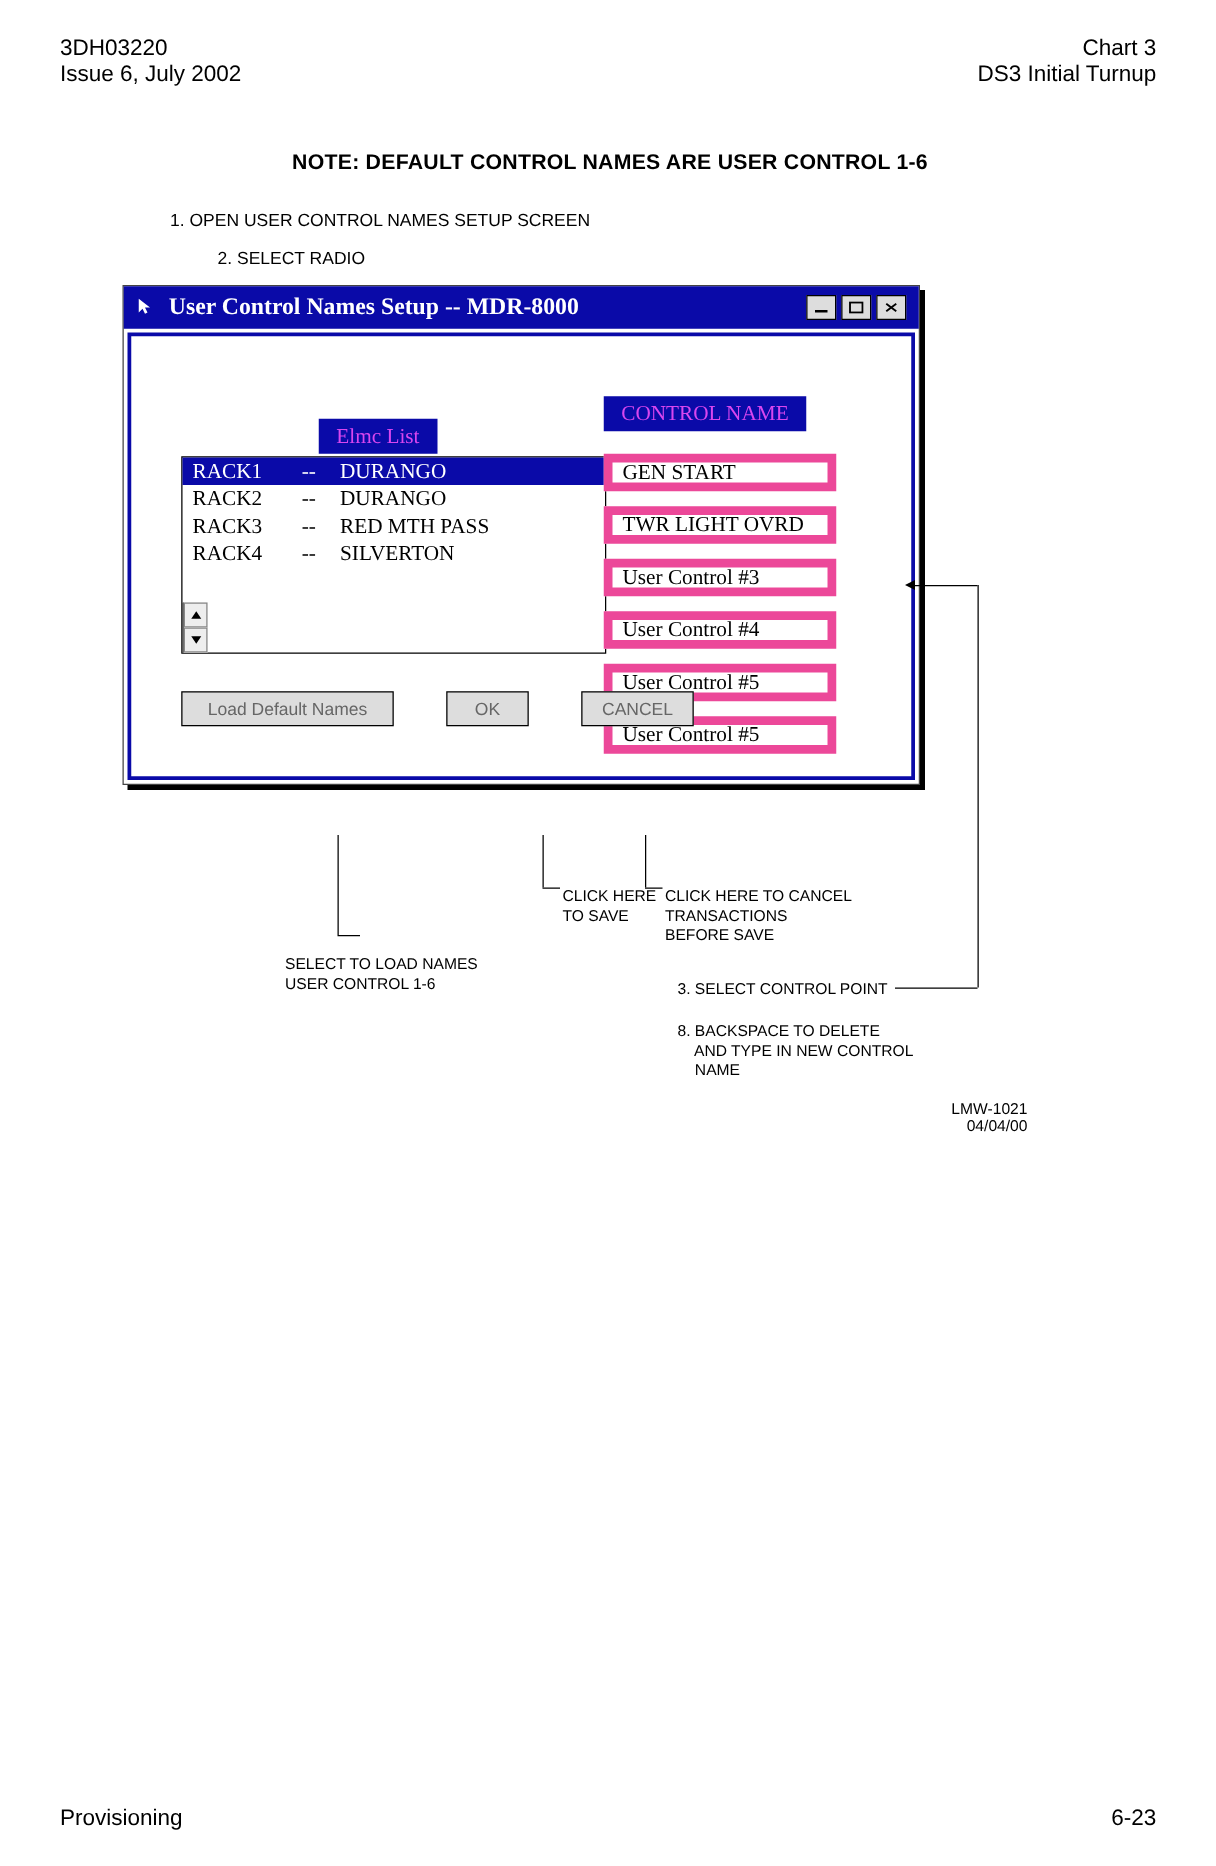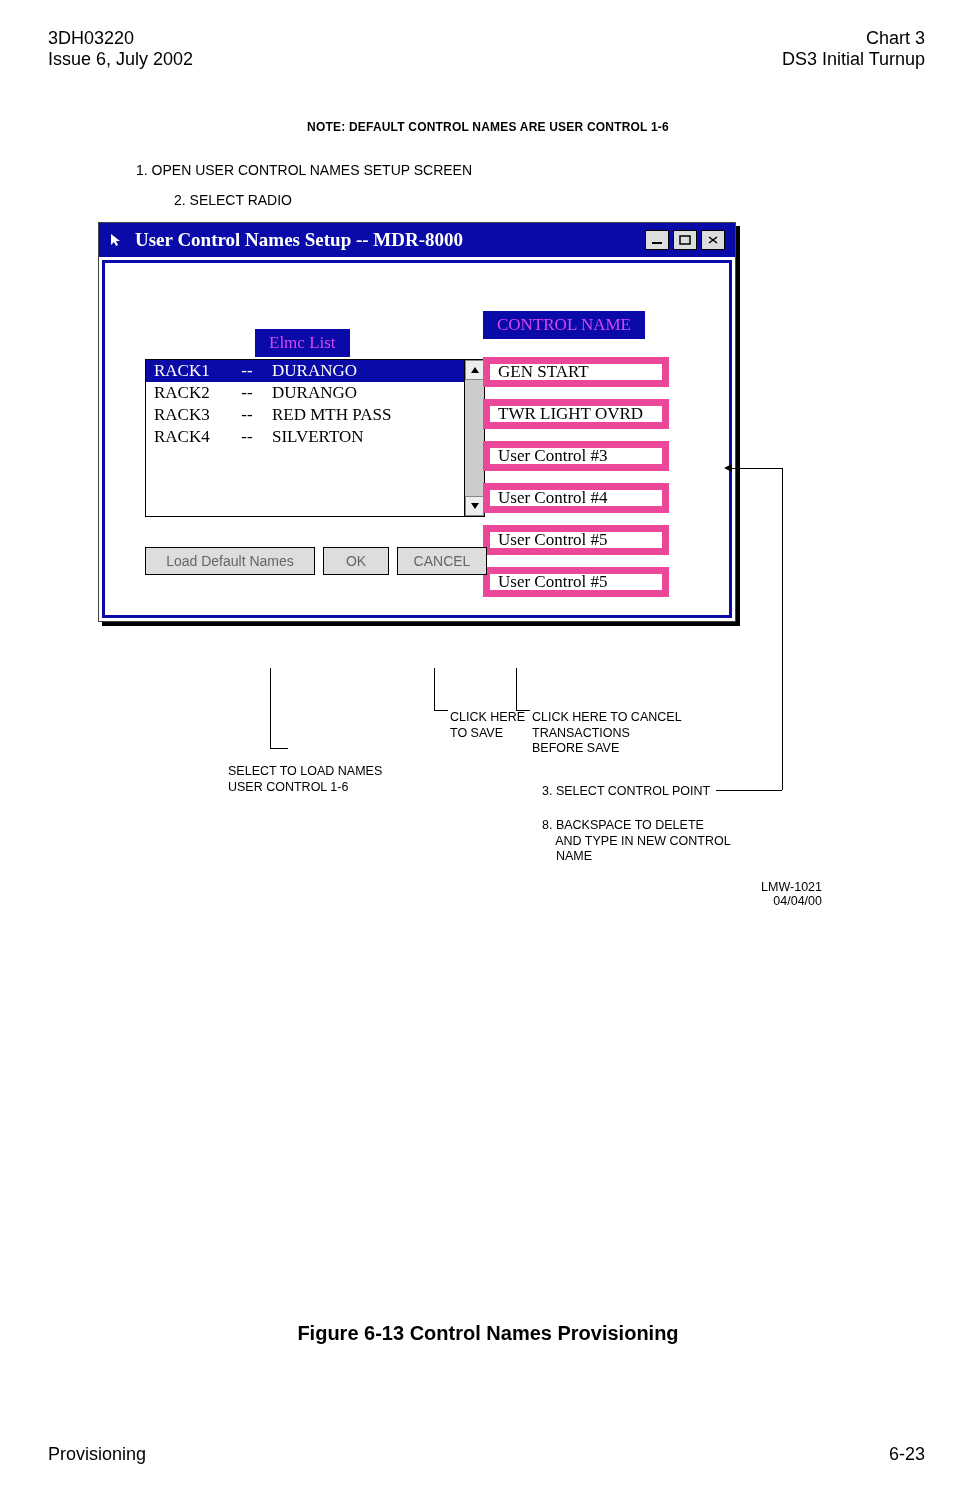--- a/index.html
+++ b/index.html
@@ -2,49 +2,49 @@
 <html><head>
 <meta charset="utf-8">
 <style>
   * { box-sizing: border-box; margin: 0; padding: 0; }
   html, body { width: 973px; height: 1493px; background: #fff; font-family: "Helvetica Neue", Arial, sans-serif; color: #000; }
   .page { width: 973px; height: 1493px; position: relative; padding: 28px 48px 36px 48px; }
   .hdr-left { position: absolute; left: 48px; top: 28px; font-size: 18px; font-weight: 300; }
   .hdr-left .line2 { font-weight: 300; }
   .hdr-right { position: absolute; right: 48px; top: 28px; font-size: 18px; text-align: right; font-weight: 300; }
   .figwrap { position: absolute; left: 98px; top: 120px; width: 780px; }
-  .note { text-align: center; font-weight: bold; font-size: 12px; letter-spacing: .2px; }
+  .note { text-align: center; font-weight: bold; font-size: 17px; letter-spacing: .2px; }
   .step1 { font-size: 14px; margin-top: 28px; margin-left: 38px; }
   .step2 { font-size: 14px; margin-top: 14px; margin-left: 76px; }
   .bracket { position: absolute; left: 62px; top: 188px; width: 22px; height: 200px; border-left: 1.5px solid #000; border-top: 1.5px solid #000; }
   .bracket .tick { position: absolute; left: -1.5px; top: 100%; width: 14px; height: 0; border-top: 1.5px solid #000; }
   .win { position: relative; margin-top: 14px; width: 638px; border: 1px solid #444; box-shadow: 4px 4px 0 #000; background: #fff; }
   .titlebar { background: #0a0aa8; color: #fff; padding: 6px 10px 6px 10px; display: flex; align-items: center; font-family: Georgia, 'Times New Roman', serif; font-size: 19px; font-weight: 600; }
   .titlebar .titletxt { flex: 1; }
   .winbtn { width: 24px; height: 20px; border: 1px solid #000; background: #ddd; margin-left: 4px; display: inline-flex; align-items: center; justify-content: center; font-size: 12px; }
   .winbtn svg { display:block; }
   .pointer-icon { width: 18px; height: 18px; margin-right: 8px; filter: invert(1); }
   .clientf { border: 3px solid #0a0aa8; margin: 3px; background: #fff; padding-bottom: 22px; }
   .inner { position: relative; height: 330px; }
   .tag { background: #0a0aa8; color: #d946ef; padding: 4px 14px; font-size: 17px; font-family: Georgia,'Times New Roman',serif; display:inline-block; }
   .elmc-label { position: absolute; left: 150px; top: 66px; }
   .cn-label { position: absolute; left: 378px; top: 48px; }
-  .listbox { position: absolute; left: 40px; top: 96px; width: 340px; height: 158px; border: 1px solid #000; background: #fff; display:flex; }
+  .listbox { position: absolute; left: 40px; top: 96px; width: 340px; height: 158px; border: 1px solid #000; background: #fff; display:flex;flex-direction:column; }
   .listinner { flex:1; padding: 0; font-family: Georgia,'Times New Roman',serif; font-size: 17px; }
   .row { display:flex; padding: 1px 8px; }
   .row.sel { background: #0a0aa8; color:#fff; }
   .c1 { width: 78px; }
   .c2 { width: 30px; text-align:center; }
   .c3 { flex:1; padding-left: 10px; }
   .sbar { width: 20px; border-left:1px solid #000; display:flex; flex-direction:column; background:#ddd; }
   .sbtn { height: 20px; border:1px solid #888; background:#eee; display:flex; align-items:center; justify-content:center; }
   .sbar .track { flex:1; background:#ccc; }
   .fields { position: absolute; left: 378px; top: 94px; width: 186px; }
   .field { border:7px solid #ec4899; background:#fff; height: 30px; margin-bottom: 12px; padding: 3px 8px; font-family: Georgia,'Times New Roman',serif; font-size: 17px; display:flex; align-items:center; }
-  .btnrow { position:absolute; left: 40px; top: 284px; display:flex; gap: 8px; }
+  .btnrow { position:absolute; left: 40px; top: 284px; display:flex; gap: 42px; }
   .dlgbtn { border:1px solid #000; background:#ddd; color:#666; font-size:14px; padding: 5px 0; text-align:center; }
   .dlgbtn.wide { width: 170px; }
   .dlgbtn.nar { width: 66px; }
   .dlgbtn.nar2 { width: 90px; }
   .annot { position:absolute; font-size:12.5px; line-height:1.25; }
   .figcap { text-align:center; font-size:20px; font-weight:700; margin-top: 44px; }
   .ftr-left { position:absolute; left:48px; bottom:28px; font-size:18px; font-weight:300; }
   .ftr-right { position:absolute; right:48px; bottom:28px; font-size:18px; font-weight:300; }
   .lmw { position:absolute; right: 56px; font-size:12.5px; text-align:right; }
   .aline { position:absolute; border-left:1.5px solid #000; }
@@ -185,18 +185,17 @@
     <div class="annot" style="left:444px; top:664px;">3. SELECT CONTROL POINT</div>
     <div class="annot" style="left:444px; top:698px; white-space:pre;">8. BACKSPACE TO DELETE
     AND TYPE IN NEW CONTROL
     NAME</div>
 
     <div class="lmw" style="top:760px;">
       <div>LMW-1021</div>
       <div>04/04/00</div>
     </div>
 
-    <div class="figcap" style="margin-top:700px;">Figure 6-13  Control Names Provisioning</div>
   </div>
 
   <div class="ftr-left">Provisioning</div>
   <div class="ftr-right">6-23</div>
 </div>
 
 </body></html>

